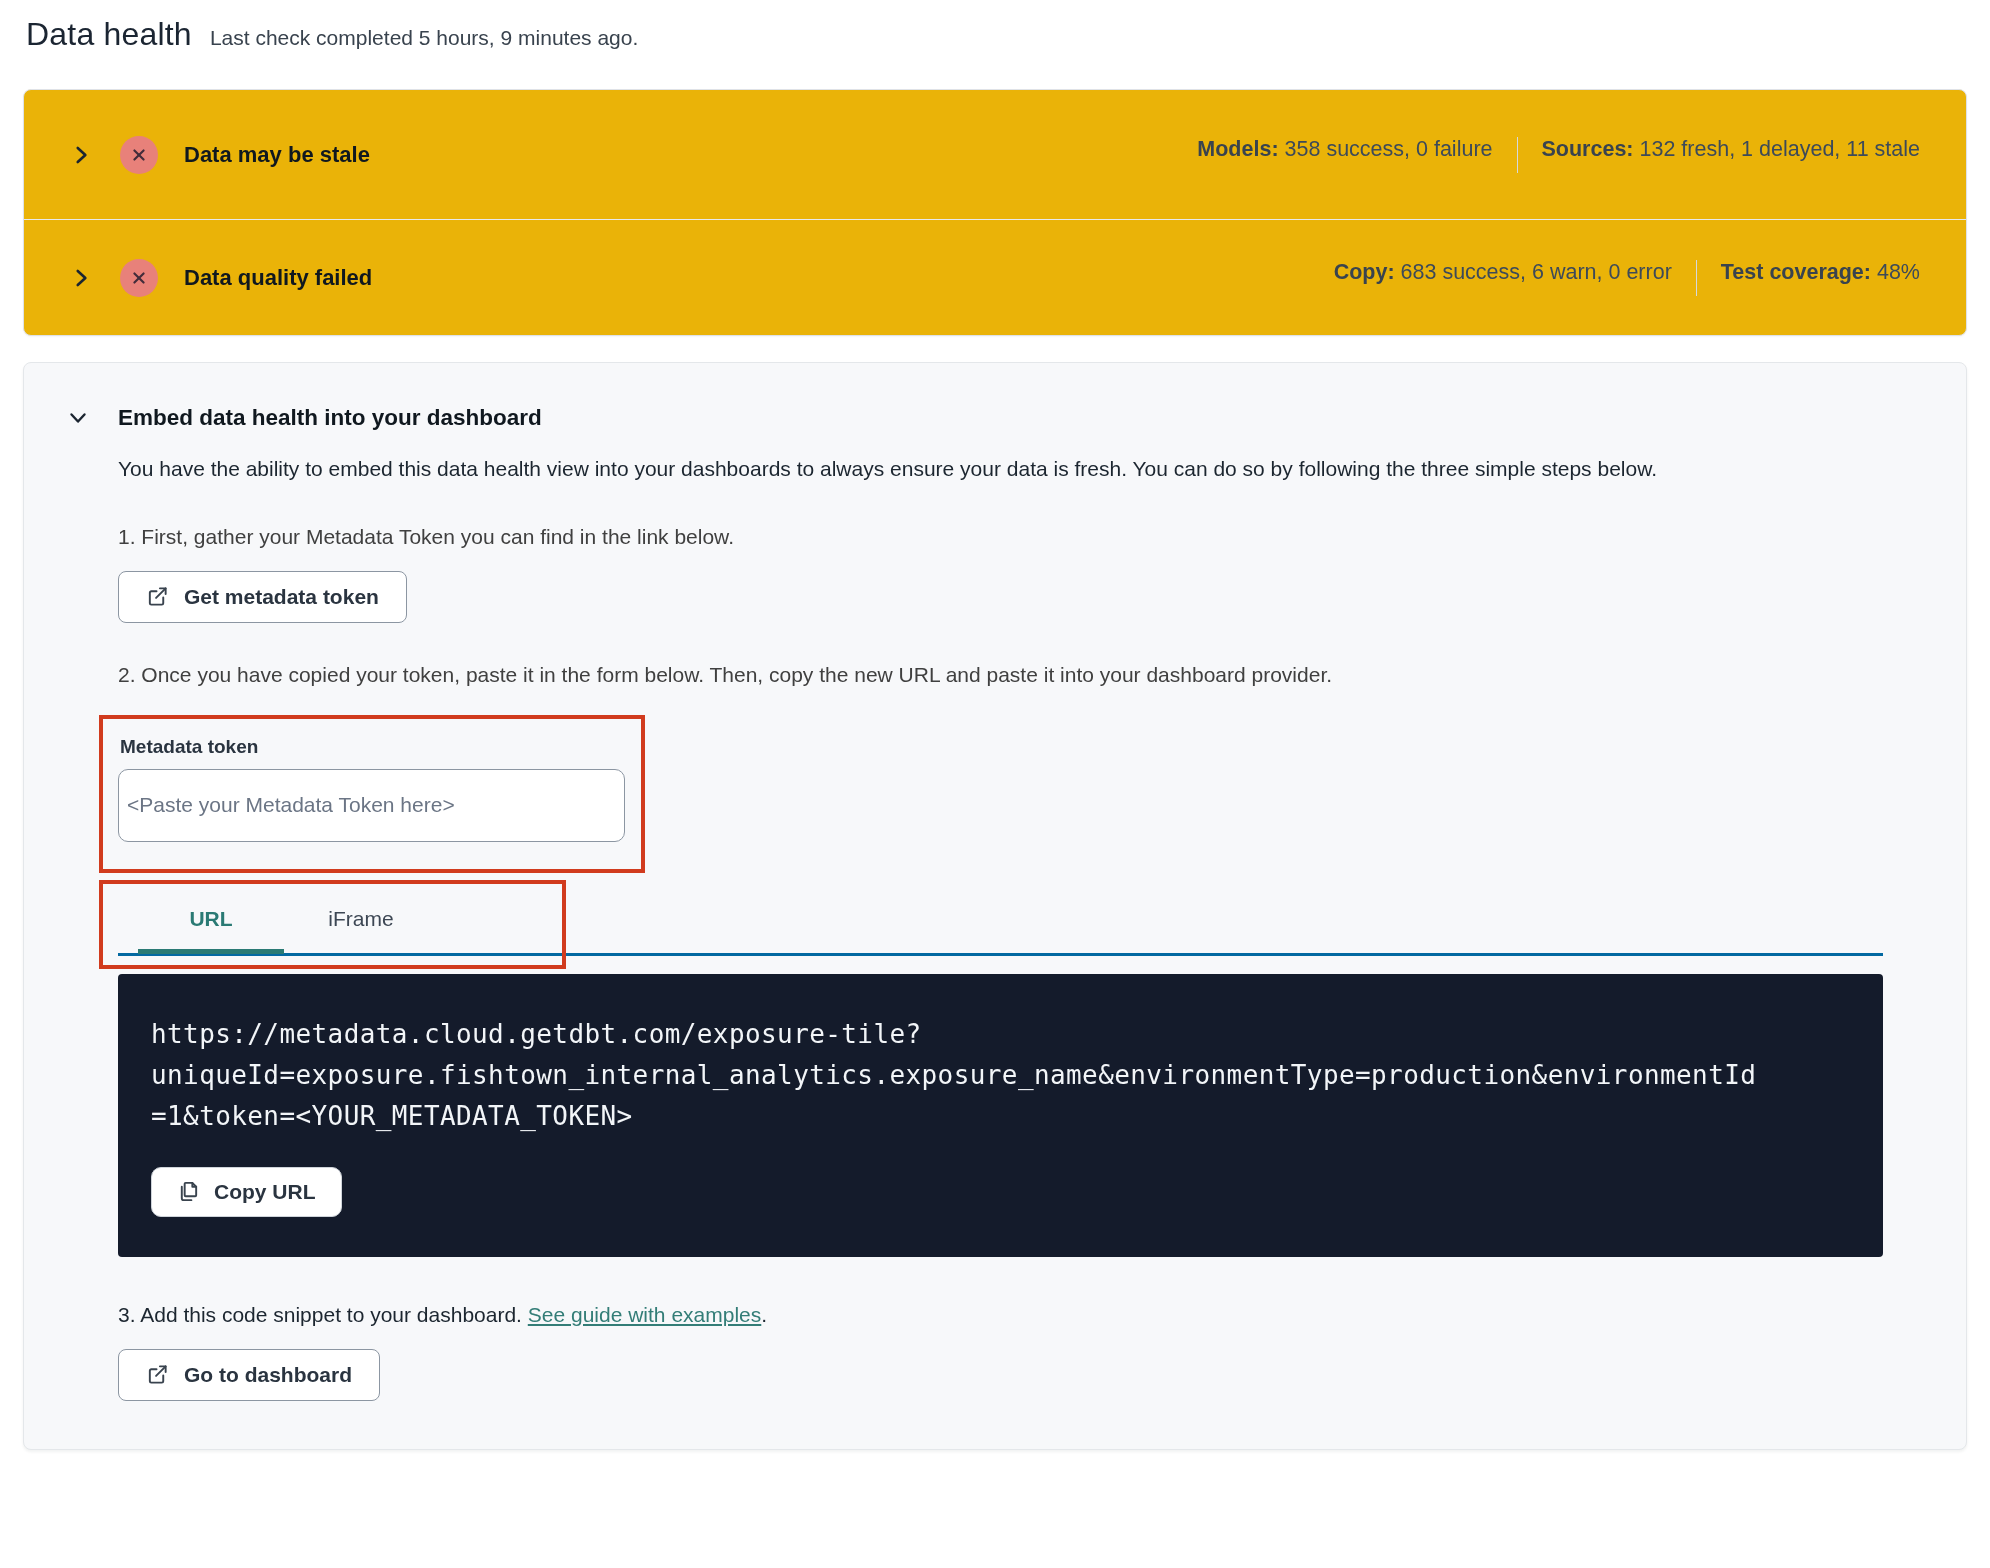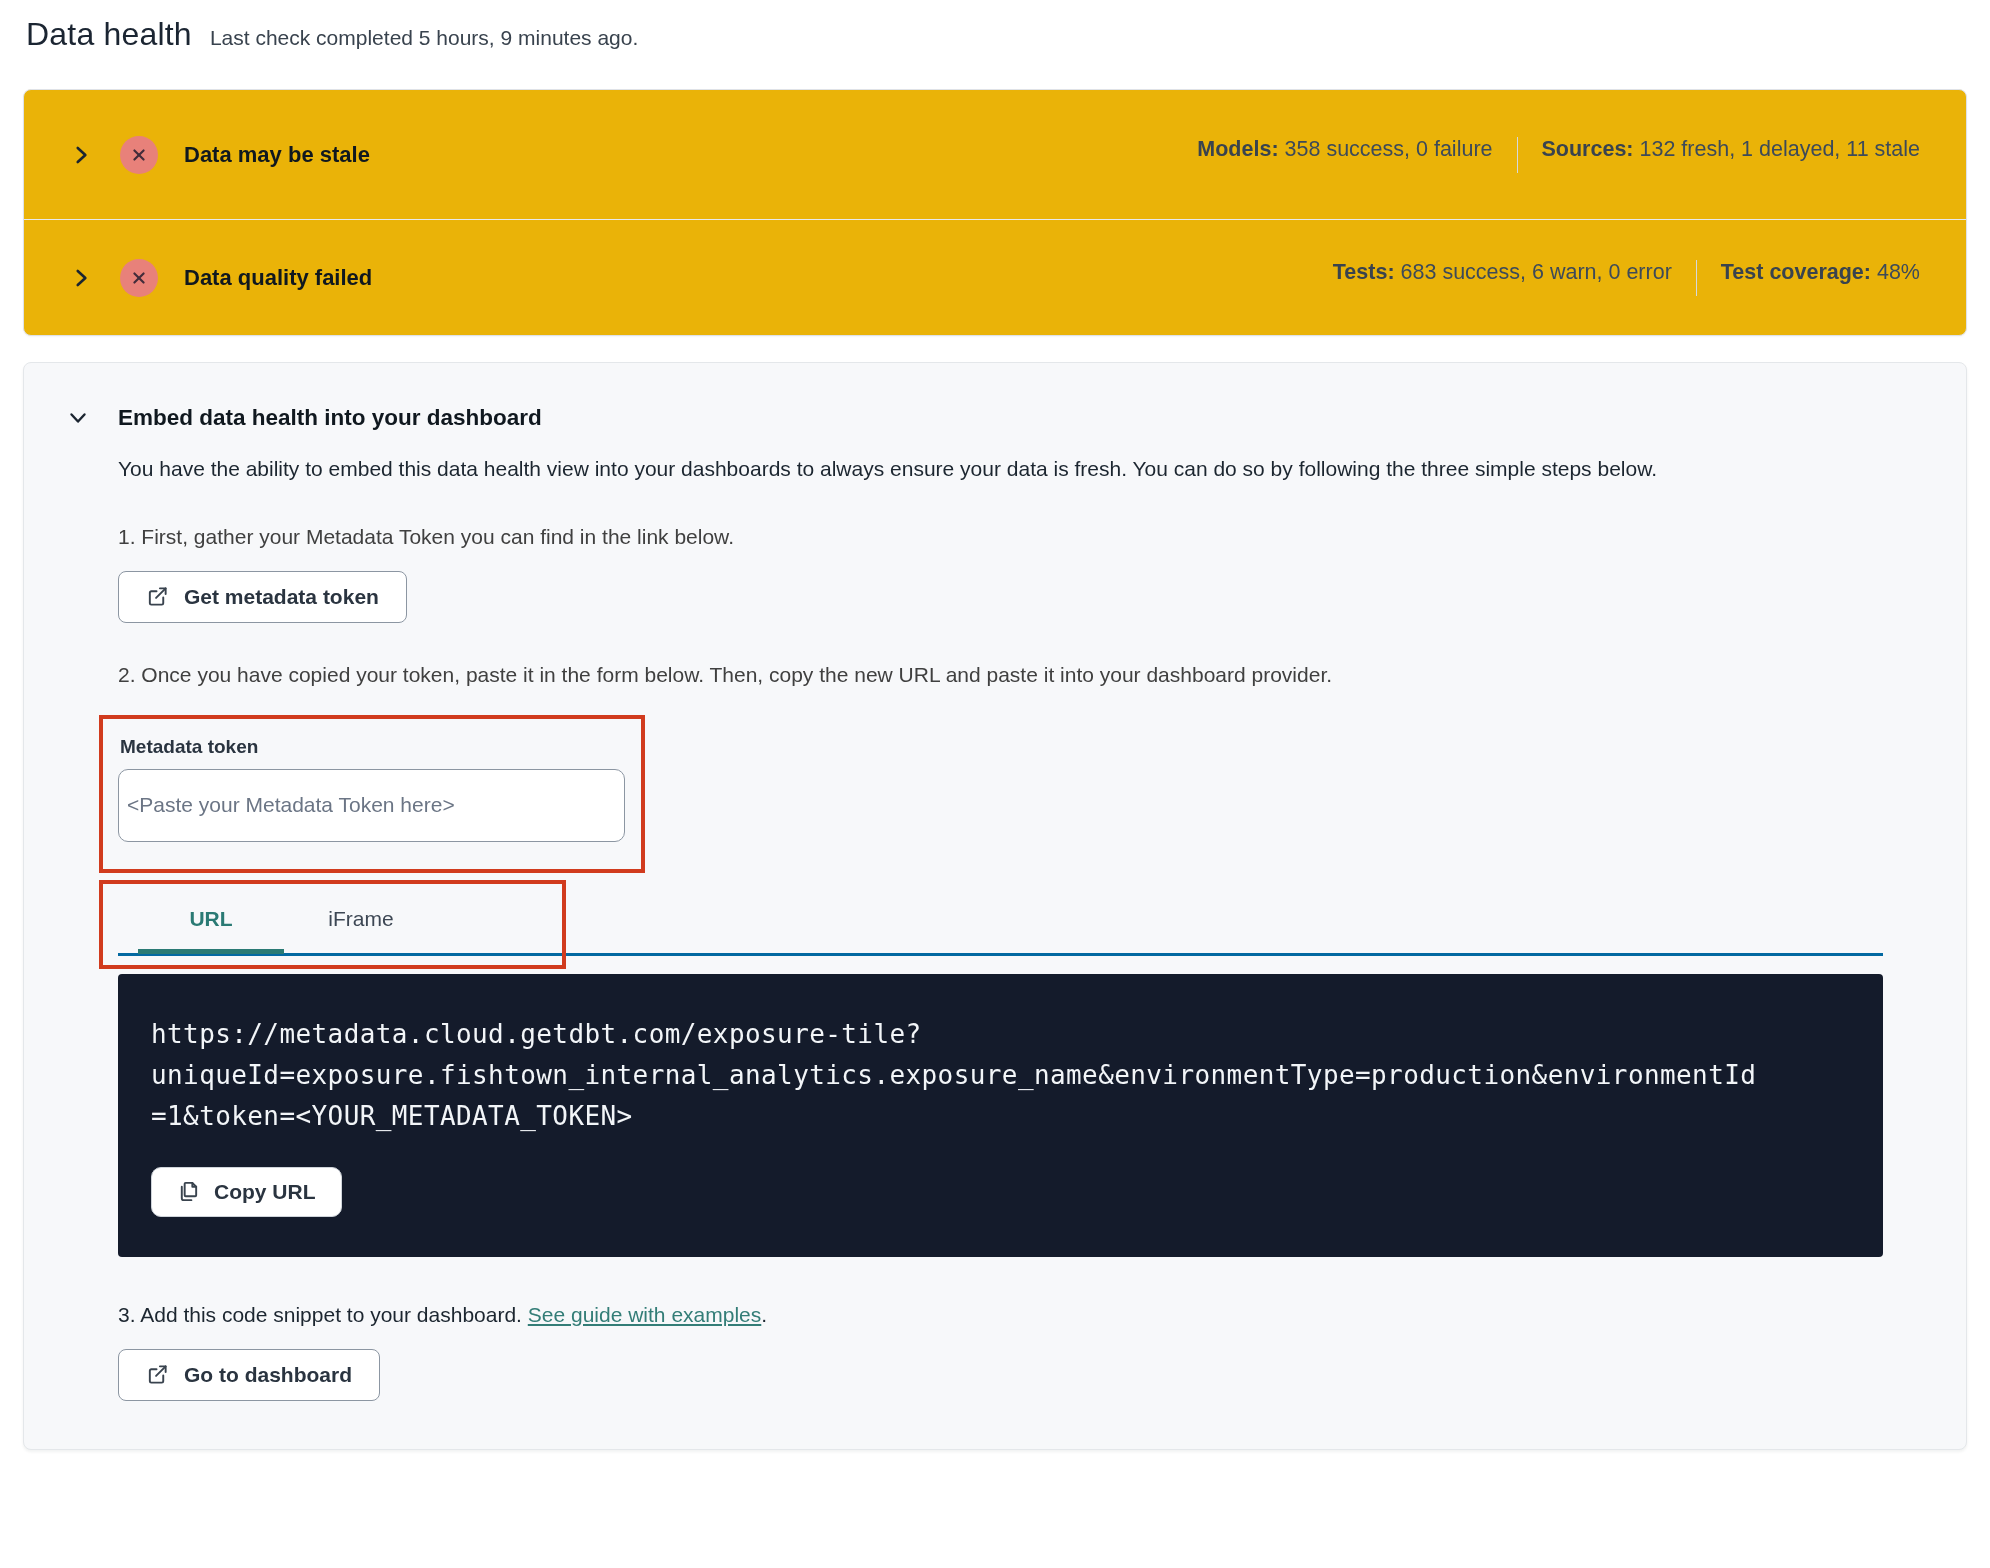--- a/index.html
+++ b/index.html
@@ -127,21 +127,21 @@
           </svg>
         <span class="status-icon">
           <svg width="20" height="20" viewBox="0 0 24 24" fill="none" stroke="#432c3a" stroke-width="2.6" stroke-linecap="round">
               <line x1="6.5" y1="6.5" x2="17.5" y2="17.5"></line>
               <line x1="17.5" y1="6.5" x2="6.5" y2="17.5"></line>
             </svg>
         </span>
         <span class="panel-title">Data quality failed</span>
       </div>
       <div class="panel-stats">
-        <span class="stat"><b>Tests:</b> <span>683 success, 6 warn, 0 error</span></span>
+        <span class="stat"><b>Copy:</b> <span>683 success, 6 warn, 0 error</span></span>
         <span class="vdiv"></span>
         <span class="stat"><b>Test coverage:</b> <span>48%</span></span>
       </div>
     </div>
 
   </div>
 
   <div class="embed">
 
     <div class="embed-header">

